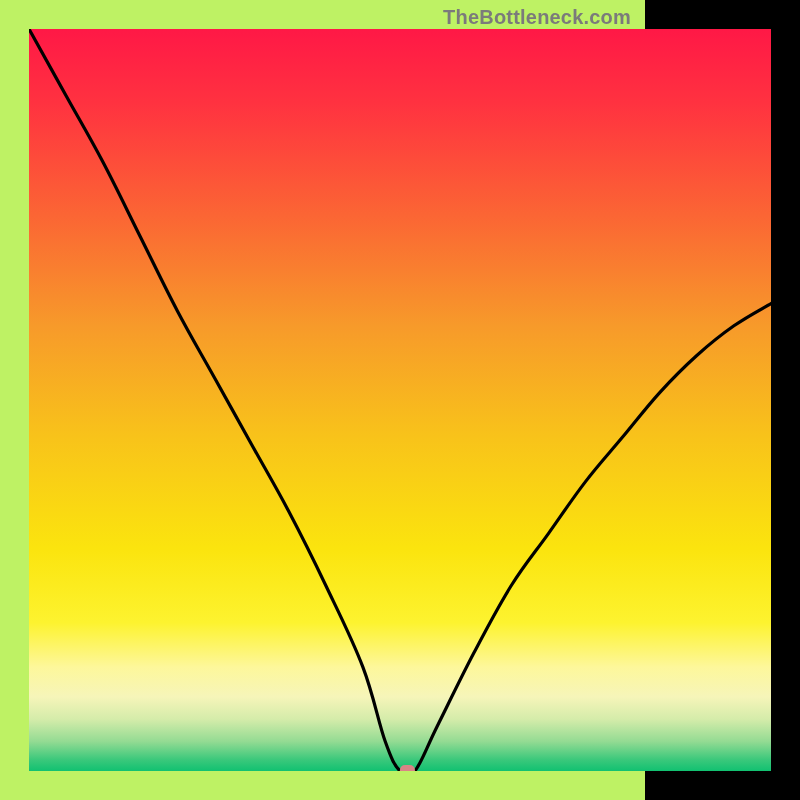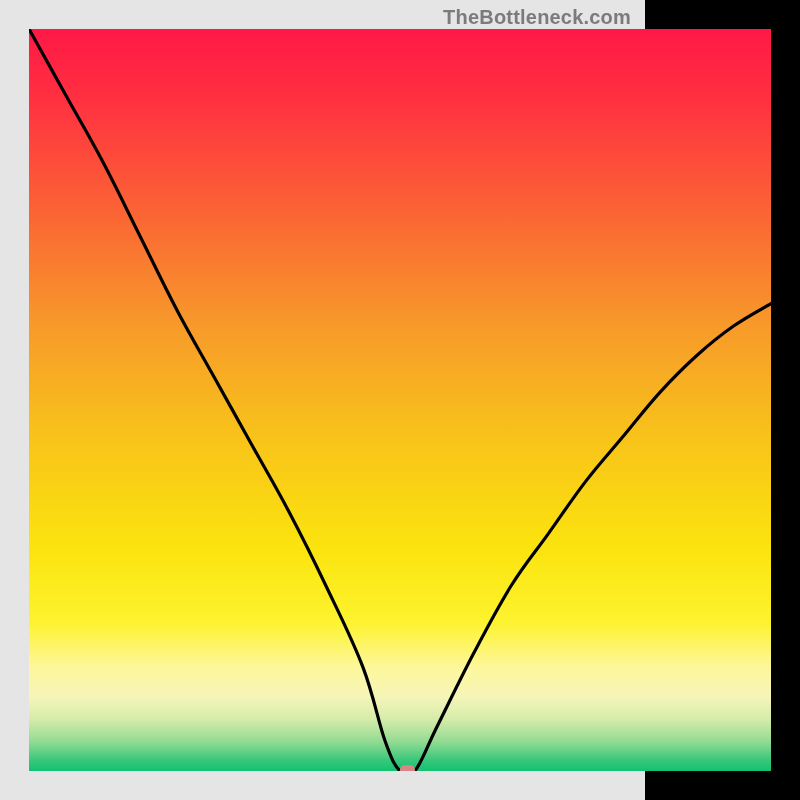--- a/index.html
+++ b/index.html
@@ -7,21 +7,21 @@
     padding: 0;
     width: 800px;
     height: 800px;
     background: #000;
     overflow: hidden;
   }
   .frame {
     position: relative;
     width: 645px;
     height: 800px;
-    background: #e5e5e5;
+    background: #bef264;
     text-decoration: underline;
   }
   .plot-area {
     position: absolute;
     left: 29px;
     top: 29px;
     width: 742px;
     height: 742px;
     overflow: hidden;
   }

